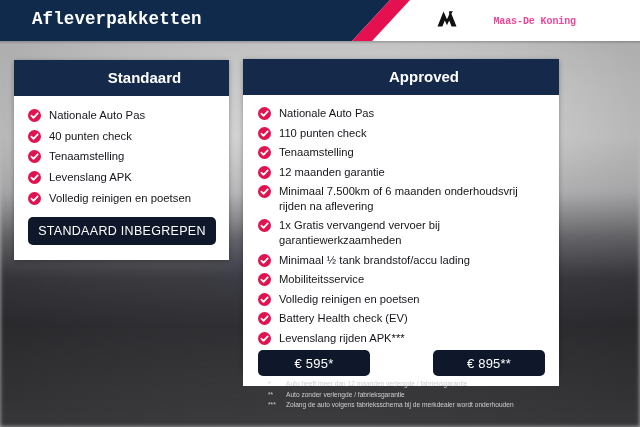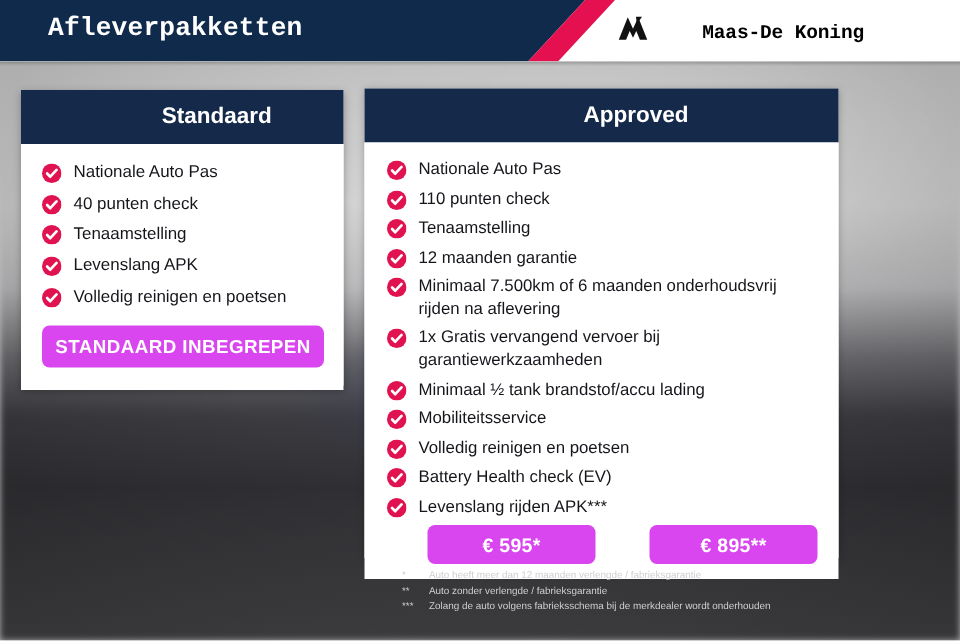--- a/index.html
+++ b/index.html
@@ -80,23 +80,23 @@
   }
   .brand {
     position: absolute;
     right: 64px; top: 10px;
     display: flex;
     align-items: center;
     gap: 7px;
   }
   .brand-mark { display: block; }
   .brand-name {
-    font-size: 13px;
+    font-size: 10px;
     font-weight: bold;
-    color: #000000;
+    color: #ec4899;
     letter-spacing: -0.1px;
     padding-left: 28px;
   }
   .header-shadow {
     position: absolute;
     left: 0; top: 41px;
     width: 640px; height: 3px;
     background: linear-gradient(to bottom, rgba(0,0,0,0.22), rgba(0,0,0,0));
   }
 
@@ -148,40 +148,40 @@
   .check-icon {
     position: absolute;
     left: 0; top: 1px;
     width: 13px; height: 13px;
   }
 
   
   .pill {
     display: block;
     border: none;
-    background: #d946ef;
+    background: #0f172a;
     color: #ffffff;
     font-family: "Liberation Sans", sans-serif;
-    font-weight: bold;
+    font-weight: normal;
     text-align: center;
     border-radius: 5px;
     cursor: pointer;
   }
   #standaard-pill {
     margin-top: 12px;
     width: 100%;
     height: 28px;
     font-size: 12.5px;
     letter-spacing: 0.3px;
   }
 
   
   .price-row {
     display: flex;
-    justify-content: flex-end;
+    justify-content: space-between;
     gap: 36px;
     margin-top: 4px;
   }
   .price-btn {
     width: 112px;
     height: 26px;
     font-size: 13px;
     border-radius: 5px;
     letter-spacing: 0.2px;
   }

